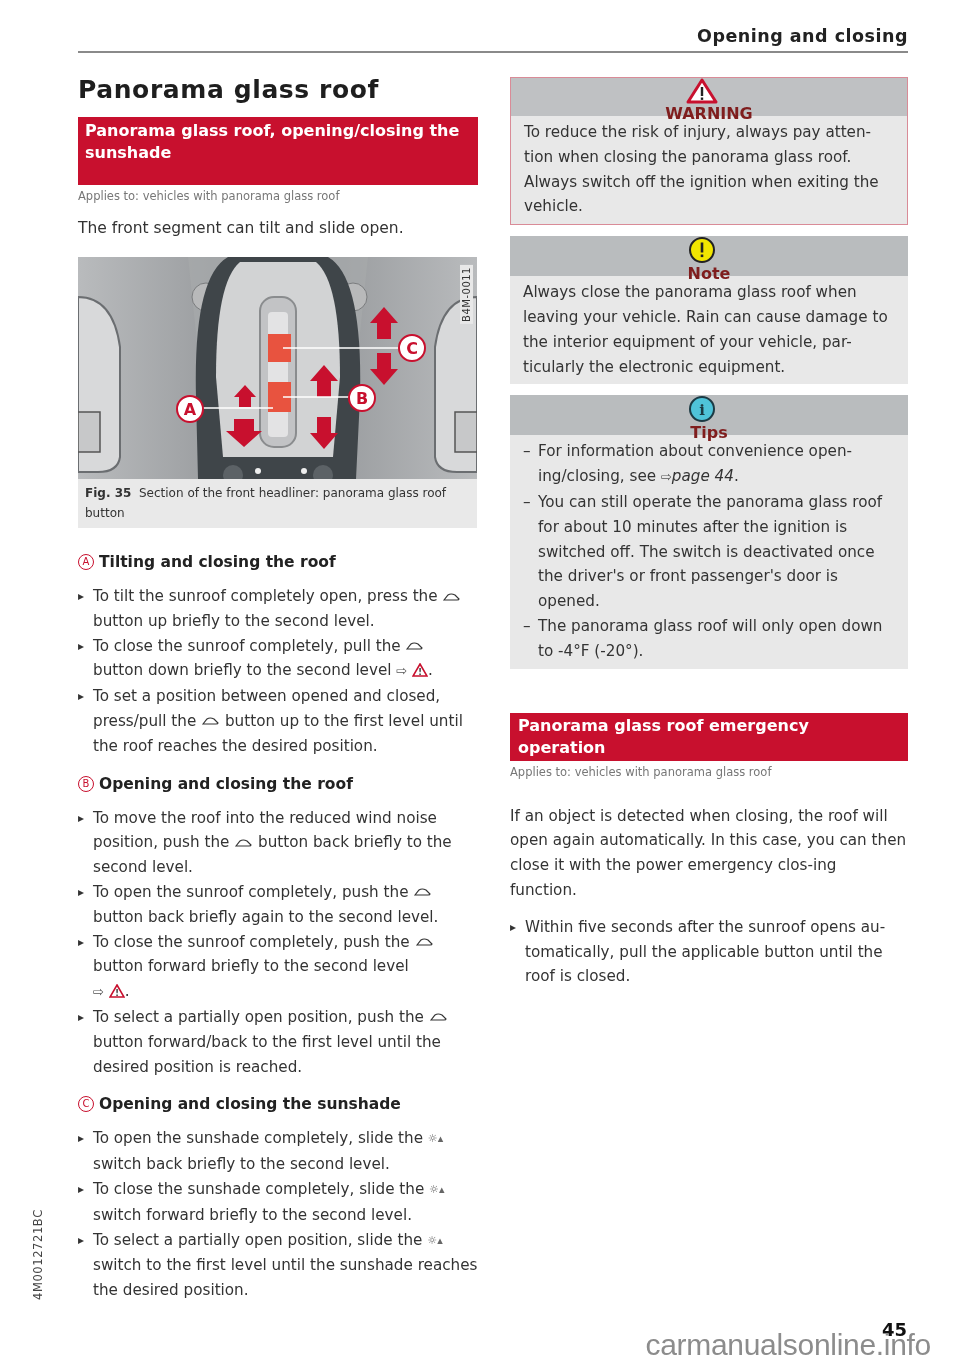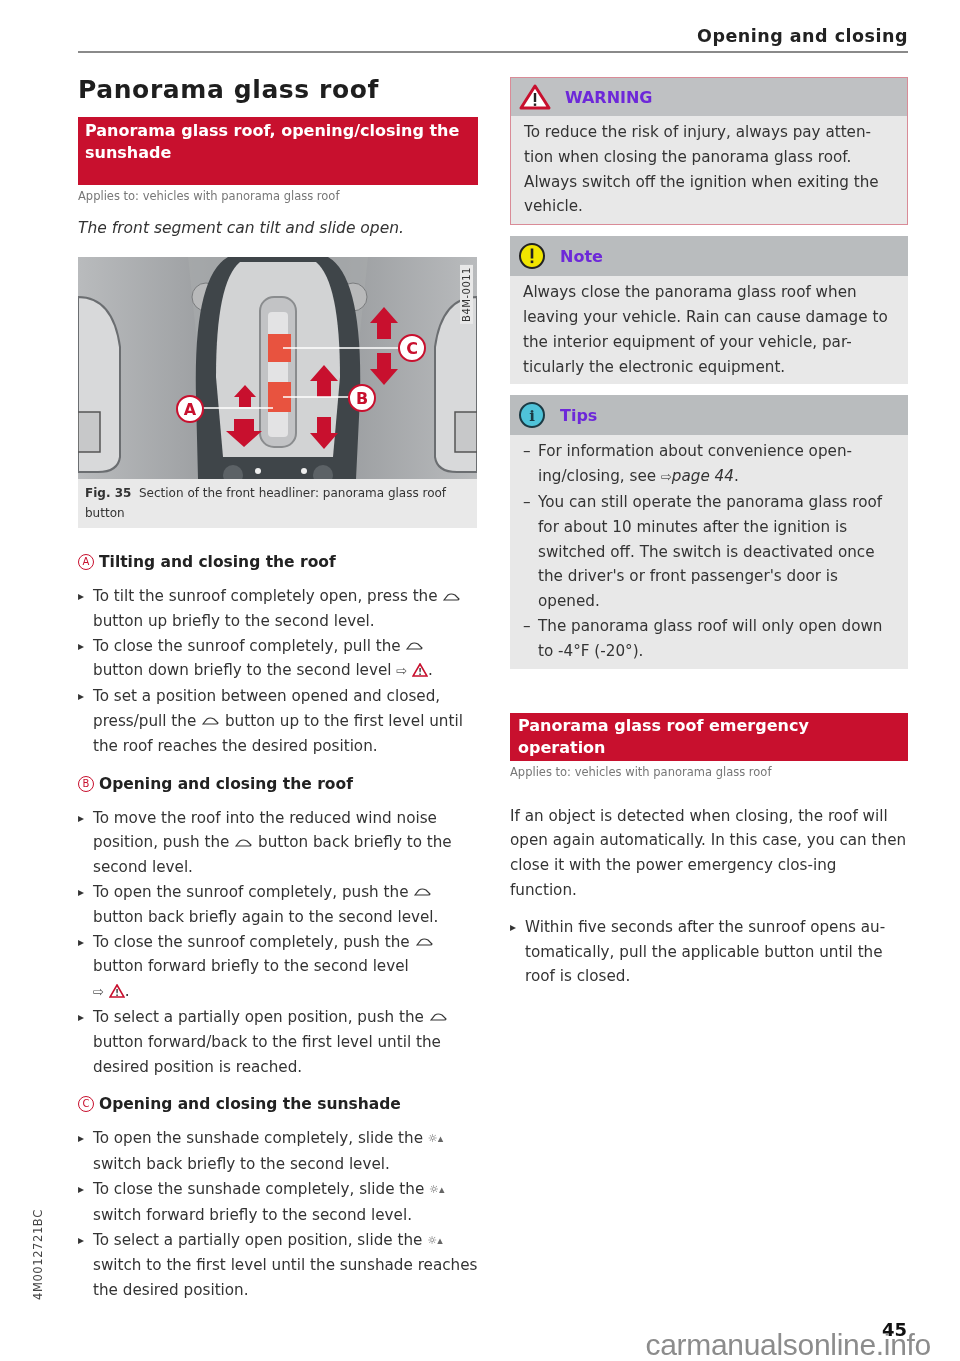--- a/index.html
+++ b/index.html
@@ -9,42 +9,42 @@
   .header-rule { position: absolute; left: 78px; top: 51px; width: 830px; height: 2px; background: #8a8a8a; }
   .running-head { position: absolute; right: 52px; top: 26px; font-family: "DejaVu Sans", sans-serif; font-weight: bold; font-size: 17.5px; color: #222; letter-spacing: 0.5px; }
 
   .col-left { position: absolute; left: 78px; top: 72px; width: 400px; }
   .col-right { position: absolute; left: 510px; top: 77px; width: 398px; }
 
   .chapter-title { font-family: "DejaVu Sans", sans-serif; font-weight: bold; font-size: 25px; color: #1e1e1e; letter-spacing: 0.6px; margin-top: 3px; height: 42px; }
 
   .red-banner { background: #c8102e; color: #fff; font-family: "DejaVu Sans", sans-serif; font-weight: bold; font-size: 16px; line-height: 22px; padding: 3px 8px 21px 7px; }
   .applies { font-size: 11.5px; color: #777; margin-top: 3px; line-height: 16px; }
-  .lead { font-style: italic; font-size: 15.5px; color: #333; margin-top: 14px; line-height: 20px; }
+  .lead { font-size: 15.5px; color: #333; margin-top: 14px; line-height: 20px; }
 
   .figure { margin-top: 19px; width: 399px; background: #e9e9e9; }
   .figure-img { position: relative; width: 399px; height: 222px; background: #9a9c9e; overflow: hidden; }
   .figure-code { position: absolute; right: 4px; top: 8px; font-size: 10px; color: #333; writing-mode: vertical-rl; transform: rotate(180deg); background: #e8e8e8; padding: 2px 1px; letter-spacing: 0.5px; }
   .figure-caption { font-size: 12px; line-height: 20px; color: #333; padding: 4px 6px 5px 7px; }
   .figure-caption b { font-weight: bold; }
 
   .sub-heading { display: flex; align-items: center; font-weight: bold; font-size: 15.5px; color: #222; margin-top: 22px; line-height: 20px; }
   .circle-letter { display: inline-flex; align-items: center; justify-content: center; width: 16px; height: 16px; border: 1.5px solid #c8102e; border-radius: 50%; color: #c8102e; font-size: 10px; font-weight: normal; margin-right: 5px; }
 
   .steps { list-style: none; margin-top: 12px; }
   .steps li { position: relative; padding-left: 15px; font-size: 15.2px; line-height: 24.8px; color: #333; }
   .steps li::before { content: "\25B8"; position: absolute; left: 0; top: 0; font-size: 12px; color: #333; }
 
   .roof-icon { display: inline-block; width: 17px; height: 8px; vertical-align: middle; margin: 0 1px; }
   .warn-inline { display: inline-block; vertical-align: -2px; }
   .arrow-ref { color: #555; font-size: 13px; }
   .shade-icon { display: inline-block; font-size: 11px; color: #666; vertical-align: 1px; }
 
   .box { background: #e8e8e8; }
-  .box-head { background: #b9bcbe; height: 40px; display: flex; align-items: center; padding-left: 8px; font-weight: bold; font-size: 16px; color: #6d28d9; }
+  .box-head { background: #b9bcbe; height: 40px; display: flex; align-items: center; font-weight: bold; font-size: 16px; color: #7f1d1d; flex-direction: column; }
   .box-head .icon { margin-right: 14px; display: inline-flex; }
   .box-body { padding: 4px 13px 5px 13px; font-size: 15.2px; line-height: 24.8px; color: #333; }
   .warning-box { border: 1.5px solid #d98b97; }
   .warning-box .box-head { background: #bfc1c3; height: 38px; }
   .note-box { margin-top: 11px; }
   .tips-box { margin-top: 11px; }
   .dash-list { list-style: none; }
   .dash-list li { position: relative; padding-left: 15px; }
   .dash-list li::before { content: "\2013"; position: absolute; left: 0; top: 0; }
 

